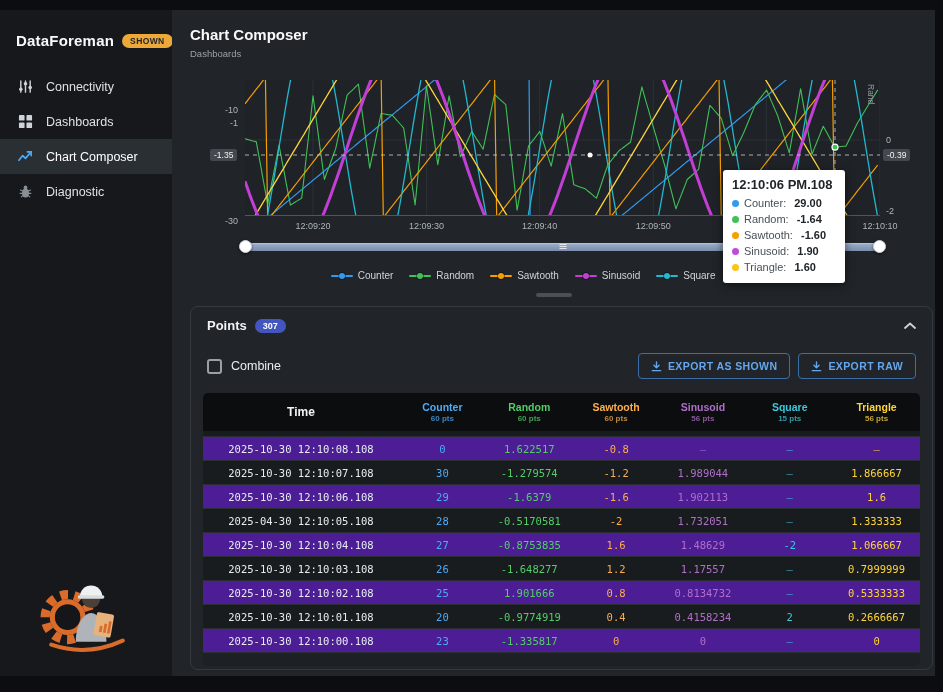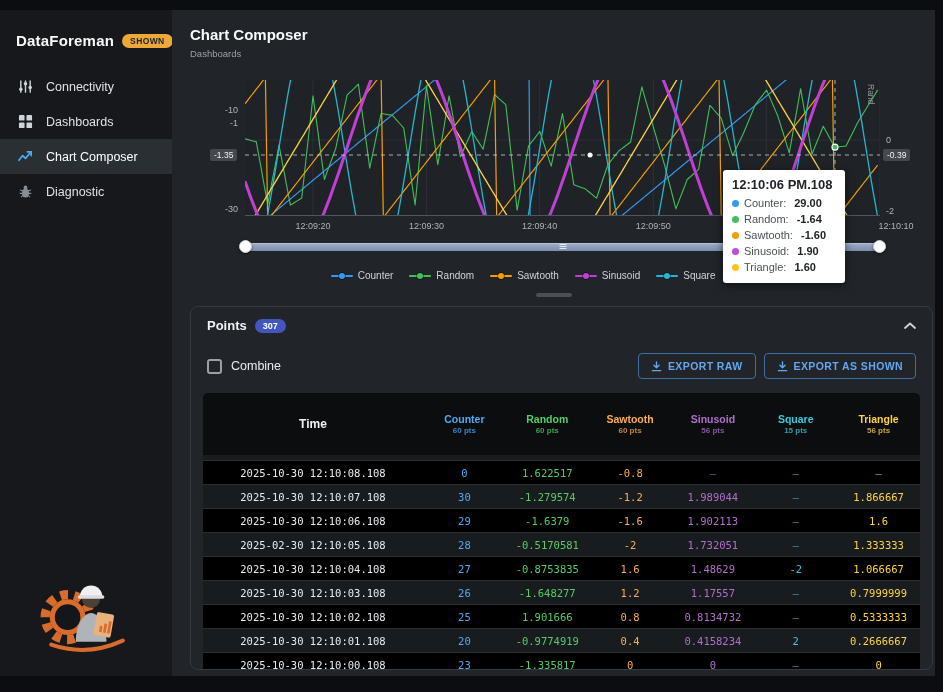--- a/index.html
+++ b/index.html
@@ -58,26 +58,26 @@
   .pp-badge{margin-left:8px;background:#4356c0;color:#fff;font-size:9px;font-weight:bold;padding:2px 8px;border-radius:9px}
   .pp-collapse{margin-left:auto;cursor:pointer;display:flex;align-items:center}
   .pp-controls{display:flex;align-items:center;padding:16px 16px 0}
   .chk{width:15px;height:15px;border:2px solid #9aa0a6;border-radius:3px;box-sizing:border-box;cursor:pointer}
   .chk-label{color:#e9ecef;font-size:12.5px;margin-left:9px}
   .pp-buttons{margin-left:auto;display:flex;gap:8px}
   .btn{display:flex;align-items:center;gap:6px;background:transparent;border:1px solid #3e6ea6;color:#64a7ef;font-family:"Liberation Sans",sans-serif;
        font-size:10.5px;font-weight:bold;letter-spacing:.4px;padding:6px 12px;border-radius:4px;cursor:pointer}
   .tbl-wrap{margin:14px 12px 0;border-radius:5px;overflow:hidden}
   table{width:100%;border-collapse:collapse;table-layout:fixed}
-  thead th{background:#0b0d0f;height:38px;vertical-align:middle;padding:12px}
+  thead th{background:#0b0d0f;height:38px;vertical-align:middle;padding:0}
   th.th-time{width:196px;color:#f1f3f5;font-size:12px;font-weight:bold;font-family:"Liberation Sans",sans-serif}
   .col-name{font-size:10.5px;font-weight:bold;line-height:13px}
   .col-pts{font-size:8px;opacity:.75;line-height:10px}
   tbody td{height:23px;text-align:center;font-family:"DejaVu Sans Mono",monospace;font-size:10.5px;border-top:1px solid #2b2f34;padding:0}
-  tbody tr.odd{background:#000000}
+  tbody tr.odd{background:#4c1d95}
   tbody tr.even{background:#191c1f}
   tr.sliver td{height:5px;background:#191c1f;border-top:none}
   tr.filler td{height:13px;background:#1d2024}
   .td-time{color:#e9ecef;font-size:10.5px}
   td.dash{opacity:.7}
 </style>
 </head>
 <body>
 
 <div class="app">
@@ -179,34 +179,34 @@
             <line x1="0" y1="75" x2="635" y2="75" stroke="#d7dce1" stroke-width="1" stroke-dasharray="4 4" opacity="0.75"></line>
             <line x1="590" y1="0" x2="590" y2="135" stroke="#d7dce1" stroke-width="1" stroke-dasharray="4 4" opacity="0.75"></line>
             <circle cx="590" cy="67.21529844723045" r="3" fill="#40c057" stroke="#ffffff" stroke-width="1.2"></circle>
             <circle cx="590" cy="114.74999999999996" r="3" fill="#ffd43b" stroke="#ffffff" stroke-width="1.2"></circle>
             <circle cx="345" cy="75" r="2.5" fill="#ffffff"></circle>
           </svg>
       </div>
 
       <div class="ylab l" style="top:25px">-10</div>
       <div class="ylab l" style="top:38px">-1</div>
-      <div class="ylab l" style="top:124px">-30</div>
+      <div class="ylab l" style="top:136px">-30</div>
       <div class="ylab r" style="top:55px">0</div>
       <div class="ylab r" style="top:126px">-2</div>
       <div class="rot-axis">Rand</div>
 
       <div class="ch-chip l">-1.35</div>
       <div class="ch-chip r">-0.39</div>
 
       <div id="xlabels">
           <div class="xlab" style="left: 140.945px;">12:09:20</div>
           <div class="xlab" style="left: 254.61px;">12:09:30</div>
           <div class="xlab" style="left: 367.64px;">12:09:40</div>
           <div class="xlab" style="left: 481.305px;">12:09:50</div>
-          <div class="xlab" style="left: 724px;">12:10:10</div>
+          <div class="xlab" style="left: 708px;">12:10:10</div>
         </div>
 
       <div class="slider-track">
         <span class="slider-grip">
             <i></i>
             <i></i>
             <i></i>
           </span>
       </div>
       <div class="slider-handle" style="left:67px"></div>
@@ -301,27 +301,27 @@
         </span>
       </div>
       <div class="pp-controls">
         <span class="chk"></span>
         <span class="chk-label">Combine</span>
         <div class="pp-buttons">
           <button class="btn">
             <svg width="11" height="11" viewBox="0 0 12 12" fill="none" stroke="currentColor" stroke-width="1.5" stroke-linecap="round" stroke-linejoin="round">
                 <path d="M6 1v6M3.2 4.6L6 7.4 8.8 4.6M1.5 10.5h9"></path>
               </svg>
-            <span>EXPORT RAW</span>
+            <span>EXPORT AS SHOWN</span>
           </button>
           <button class="btn">
             <svg width="11" height="11" viewBox="0 0 12 12" fill="none" stroke="currentColor" stroke-width="1.5" stroke-linecap="round" stroke-linejoin="round">
                 <path d="M6 1v6M3.2 4.6L6 7.4 8.8 4.6M1.5 10.5h9"></path>
               </svg>
-            <span>EXPORT AS SHOWN</span>
+            <span>EXPORT RAW</span>
           </button>
         </div>
       </div>
       <div class="tbl-wrap">
         <table>
           <thead>
               <tr id="thead-row">
                 <th class="th-time">Time</th>
                 <th>
                   <div class="col-name" style="color: rgb(77, 171, 247);">Counter</div>
@@ -374,21 +374,21 @@
               <tr class="odd">
                 <td class="td-time">2025-10-30 12:10:06.108</td>
                 <td style="color: rgb(77, 171, 247);">29</td>
                 <td style="color: rgb(81, 207, 102);">-1.6379</td>
                 <td style="color: rgb(252, 174, 79);">-1.6</td>
                 <td style="color: rgb(176, 111, 200);">1.902113</td>
                 <td class="dash" style="color: rgb(59, 201, 219);">—</td>
                 <td style="color: rgb(255, 212, 59);">1.6</td>
               </tr>
               <tr class="even">
-                <td class="td-time">2025-02-30 12:10:05.108</td>
+                <td class="td-time">2025-04-30 12:10:05.108</td>
                 <td style="color: rgb(77, 171, 247);">28</td>
                 <td style="color: rgb(81, 207, 102);">-0.5170581</td>
                 <td style="color: rgb(252, 174, 79);">-2</td>
                 <td style="color: rgb(176, 111, 200);">1.732051</td>
                 <td class="dash" style="color: rgb(59, 201, 219);">—</td>
                 <td style="color: rgb(255, 212, 59);">1.333333</td>
               </tr>
               <tr class="odd">
                 <td class="td-time">2025-10-30 12:10:04.108</td>
                 <td style="color: rgb(77, 171, 247);">27</td>

